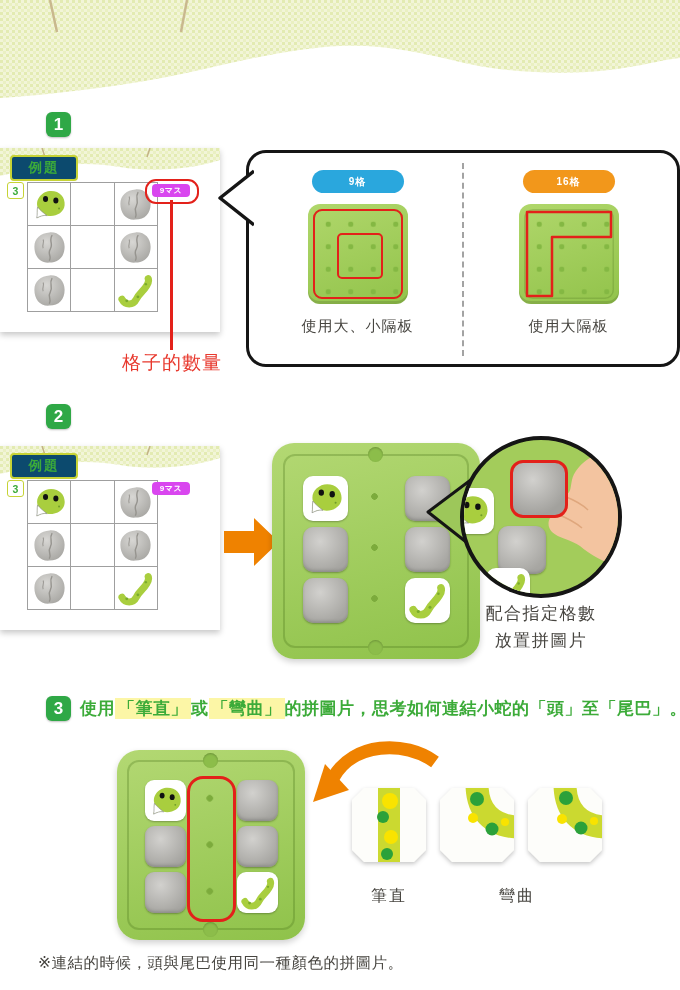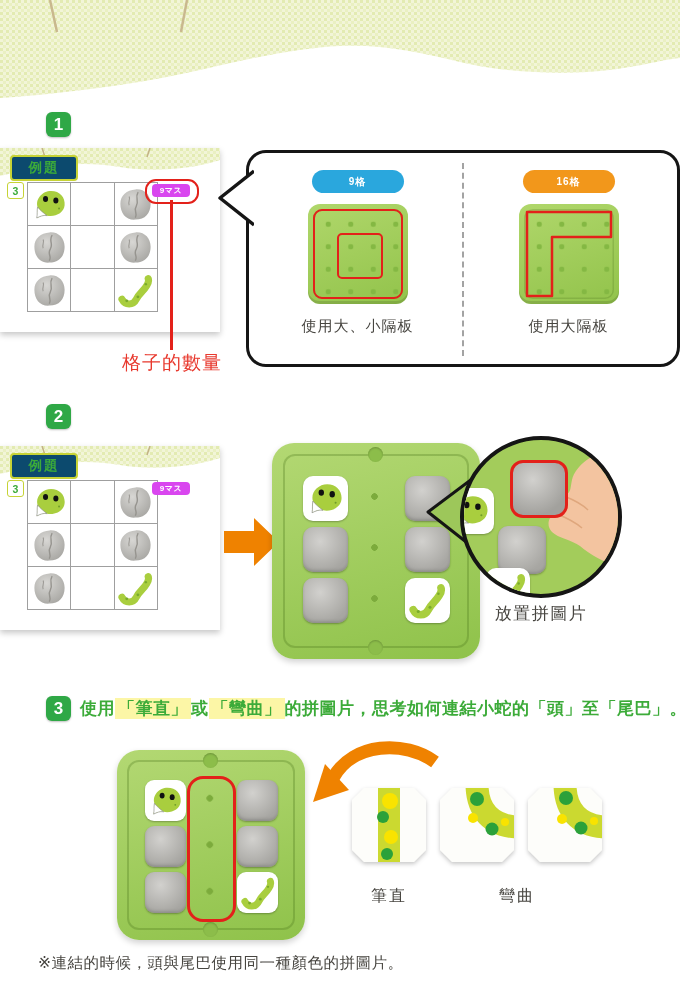--- a/index.html
+++ b/index.html
@@ -324,20 +324,21 @@
           <use href="#sym-tail"></use>
         </svg>
       </div>
     <svg class="abs" style="right:-8px;top:4px" width="112" height="150" viewBox="0 0 112 150">
       <path d="M112 2 C82 6 62 20 58 36 C56 44 58 50 48 52 C40 54 38 62 42 70 C34 72 32 82 38 88 C44 94 58 96 66 102 C78 112 96 122 112 124 Z" fill="#f3c4a0"></path>
       <path d="M50 52 C60 56 68 60 74 66" stroke="#dfa77d" stroke-width="1.5" fill="none"></path>
       <path d="M43 70 C53 74 61 78 68 84" stroke="#dfa77d" stroke-width="1.5" fill="none"></path>
     </svg>
   </div>
   <div id="step2-caption">
+    <div>配合指定格數</div>
     <div>放置拼圖片</div>
   </div>
 
   <div class="step-head" style="left:46px;top:696px">
     <div class="step-num">3</div>
     <div class="step-text">
       <span>使用</span><span class="hl">「筆直」</span><span>或</span><span class="hl">「彎曲」</span><span>的拼圖片，思考如何連結小蛇的「頭」至「尾巴」。</span>
     </div>
   </div>
 

